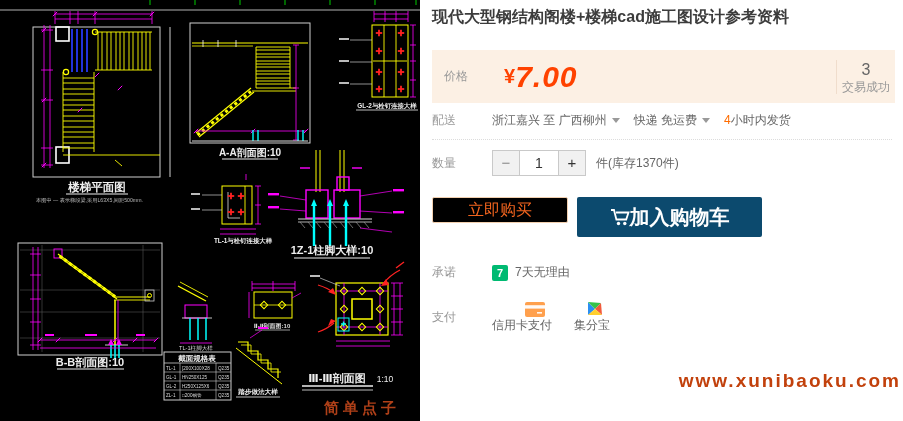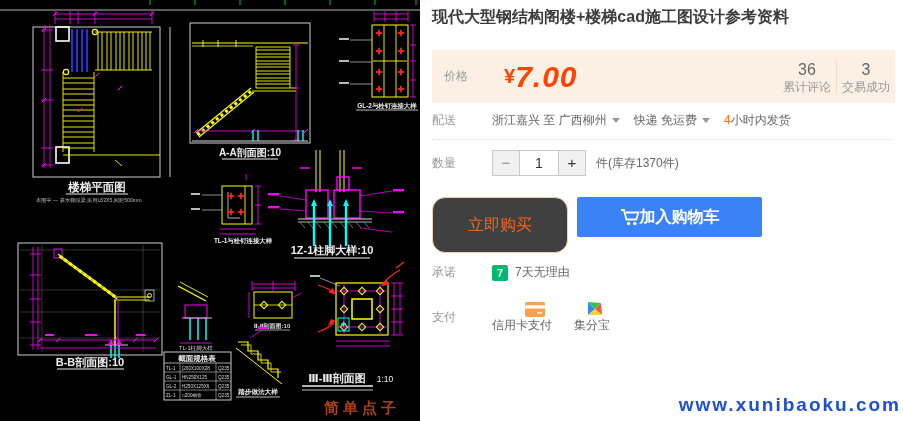--- a/index.html
+++ b/index.html
@@ -47,35 +47,35 @@
   .qty { top:150px; width:463px; }
   .stepper { display:inline-flex; align-items:stretch; height:26px; }
   .step-btn { width:28px; height:26px; background:#f1f1f1; border:1px solid #c9c9c9;
               color:#8a8a8a; font-size:15px; line-height:24px; text-align:center; cursor:pointer; }
   .step-btn.plus { color:#333; margin-left:-1px; }
   .qty-input { width:40px; height:26px; border:1px solid #c9c9c9; margin-left:-1px;
                text-align:center; font-size:14px; color:#333; outline:none; background:#fff; }
   .stock { margin-left:10px; color:#666; }
 
   .btns { position:absolute; left:12px; top:197px; display:flex; }
-  .btn-buy { width:136px; height:56px; background:#404040; border:1px solid #f2cfae;
-             color:#f2641e; font-size:16px; cursor:pointer; border-radius:13px; }
-  .btn-cart { width:185px; height:40px; background:#3b82f6; border:0; color:#fff;
-              font-size:16px; font-weight:bold; margin-left:9px; cursor:pointer; border-radius:2px;
+  .btn-buy { width:136px; height:26px; background:#000000; border:1px solid #f2cfae;
+             color:#f2641e; font-size:16px; cursor:pointer; border-radius:2px; }
+  .btn-cart { width:185px; height:40px; background:#0c4a6e; border:0; color:#fff;
+              font-size:20px; font-weight:bold; margin-left:9px; cursor:pointer; border-radius:2px;
               display:flex; align-items:center; justify-content:center; }
 
   .promise { top:264px; width:463px; }
   .badge7 { width:16px; height:16px; background:#00ba72; border-radius:2px; color:#fff;
             font-size:11px; font-weight:bold; text-align:center; line-height:16px; margin-right:7px; }
   .pay { top:301px; width:463px; }
   .payitem { display:inline-flex; align-items:flex-end; margin-right:22px; cursor:pointer;flex-direction:column; }
   .payitem svg { margin-right:7px; }
 
-  .watermark { position:absolute; right:2px; top:394px; font-size:19px; font-weight:bold;
-               color:#1d4ed8; letter-spacing:2px; }
+  .watermark { position:absolute; right:2px; top:370px; font-size:19px; font-weight:bold;
+               color:#c2410c; letter-spacing:2px; }
 </style>
 </head>
 <body>
 
 <div class="stage">
 
   <div class="cad-wrap">
     <svg width="420" height="421" viewBox="0 0 420 421">
       <defs>
         <g id="rb" stroke="#ff2222" stroke-width="1.8">
@@ -527,24 +527,20 @@
 
   <div class="right">
 
     <div class="title">现代大型钢结构阁楼+楼梯cad施工图设计参考资料</div>
 
     <div class="price-box">
       <span class="price-lbl">价格</span>
       <span class="price-cur">¥</span>
       <span class="price-amt">7.00</span>
       <div class="stats">
-        <div class="stat">
-          <div class="num">36</div>
-          <div class="slb">累计评论</div>
-        </div>
         <div class="vdiv"></div>
         <div class="stat">
           <div class="num">3</div>
           <div class="slb">交易成功</div>
         </div>
       </div>
     </div>
 
     <div class="row ship">
       <span class="lbl">配送</span>

